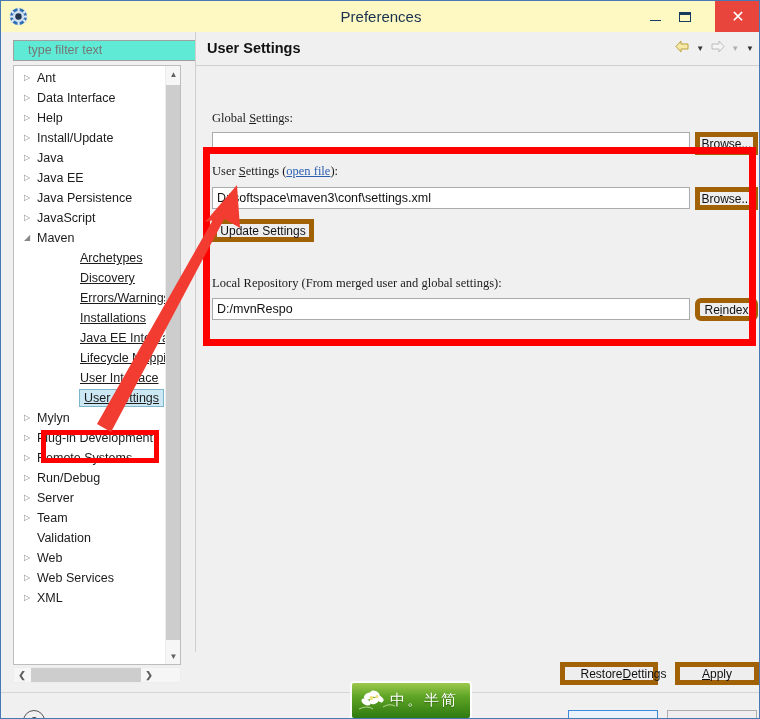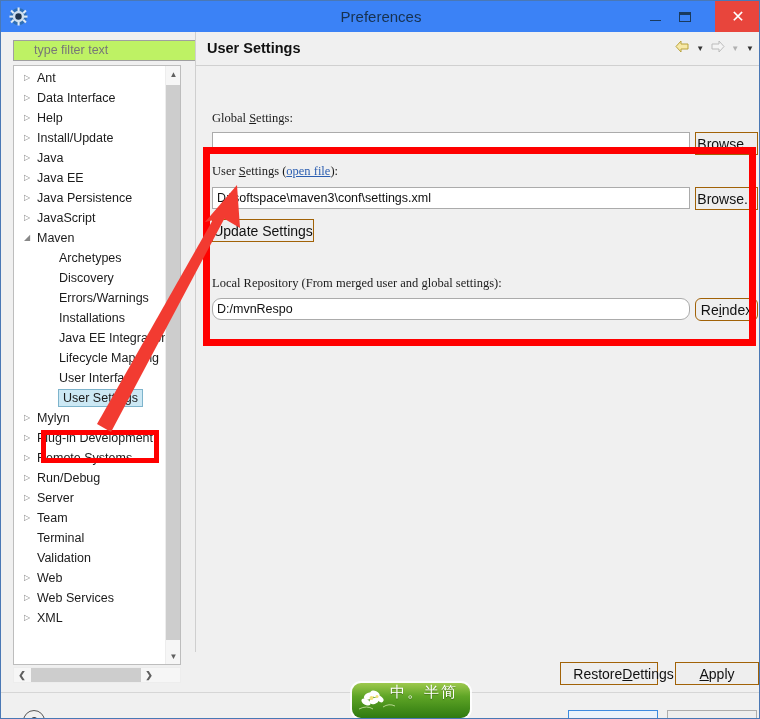--- a/index.html
+++ b/index.html
@@ -17,21 +17,21 @@
     width: 760px; height: 719px;
     background: #f0f0f0;
     border: 1px solid #4a78b5;
     overflow: hidden;
   }
 
   
   #titlebar {
     position: absolute; left: 0; top: 0;
     width: 760px; height: 31px;
-    background: #3b82f6;
+    background: #fef9c3;
     display: flex; align-items: center;
   }
   #app-icon {
     width: 26px; height: 26px; margin-left: 4px;
     display: flex; align-items: center; justify-content: center;
   }
   #title-text {
     position: absolute; left: 0; right: 0; top: 0;
     height: 31px; line-height: 31px;
     text-align: center;
@@ -56,23 +56,23 @@
     position: absolute; left: 0; top: 31px;
     width: 758px; height: 686px;
     background: #f0f0f0;
   }
 
   
   #filter-input {
     position: absolute; left: 12px; top: 8px;
     width: 195px; height: 21px;
     border: 1px solid #a0a0a0;
-    background: #bef264;
+    background: #5eead4;
     font-size: 12.5px; color: #777;
-    padding: 0 20px; line-height: 19px;
+    padding: 0 14px; line-height: 19px;
     font-family: "Liberation Sans", sans-serif;
   }
   #tree-panel {
     position: absolute; left: 12px; top: 33px;
     width: 168px; height: 600px;
     background: #fff;
     border: 1px solid #bdbdbd;
     overflow: hidden;
   }
   #tree-list {
@@ -85,21 +85,21 @@
     display: flex; align-items: center;
     font-size: 12.5px; color: #1b1b1b;
     padding-left: 10px;
     white-space: nowrap;
   }
   .tree-item .arrow {
     width: 13px; flex: 0 0 13px;
     font-size: 8px; color: #888;
     line-height: 20px;
   }
-  .tree-item.child { padding-left: 45px; }
+  .tree-item.child { padding-left: 66px; text-decoration: underline; }
   .tree-item.selected .label {
     background: #cce8f4;
     border: 1px solid #7eb4cc;
     padding: 0 4px;
     margin-left: -1px;
     line-height: 16px;
     display: inline-block;
   }
 
   
@@ -176,39 +176,39 @@
     background: #fff;
     border: 1px solid #ababab;
     font-size: 12.5px; color: #111;
     padding: 0 4px; line-height: 20px;
     white-space: nowrap; overflow: hidden;
   }
   .btn {
     position: absolute;
     height: 23px;
     background: #eeeeee;
-    border: 1px solid #a16207;
-    font-size: 14px; color: #111;
+    border: 5px solid #a16207;
+    font-size: 12px; color: #111;
     display: flex; align-items: center; justify-content: center;
     white-space: nowrap;
   }
   .btn u { text-decoration: underline; }
 
   
   #lbl-global   { left: 211px; top: 79px; }
   #fld-global   { left: 211px; top: 100px; width: 478px; }
   #btn-browse-1 { left: 694px; top: 100px; width: 63px; }
 
   #lbl-user     { left: 211px; top: 132px; }
   #fld-user     { left: 211px; top: 155px; width: 478px; }
   #btn-browse-2 { left: 694px; top: 155px; width: 63px; }
   #btn-update   { left: 211px; top: 187px; width: 102px; }
 
   #lbl-local    { left: 211px; top: 244px; }
-  #fld-local    { left: 211px; top: 266px; width: 478px; border-radius: 9px; }
+  #fld-local    { left: 211px; top: 266px; width: 478px; }
   #btn-reindex  { left: 694px; top: 266px; width: 63px; border-radius: 6px; }
 
   
   #red-box {
     position: absolute; left: 202px; top: 115px;
     width: 553px; height: 199px;
     border: 7px solid #ff0000;
     pointer-events: none;
   }
   #red-sel-box {
@@ -250,24 +250,24 @@
     width: 90px; height: 25px;
     background: #eeeeee; border: 1px solid #adadad;
     font-size: 12.5px; color: #111;
     display: flex; align-items: center; justify-content: center;
   }
 
   
   #watermark {
     position: absolute; left: 351px; top: 651px;
     width: 118px; height: 35px;
-    border-radius: 9px;
+    border-radius: 2px;
     background: linear-gradient(180deg, #9ec94e 0%, #5fa526 38%, #2f7a10 100%);
     box-shadow: 0 0 0 2px rgba(255,255,255,0.85);
-    display: flex; align-items: flex-start;
+    display: flex; align-items: center;
     overflow: hidden;
   }
   #watermark .wm-text {
     font-family: "DejaVu Sans", sans-serif;
     font-size: 15px; color: #ffffff;
     letter-spacing: 2px;
     margin-left: 38px;
     text-shadow: 0 1px 1px rgba(0,0,0,0.35);
   }
   #watermark .wm-flower {
@@ -391,24 +391,20 @@
             <span class="arrow">▷</span>
             <span class="label">Run/Debug</span>
           </div>
           <div class="tree-item">
             <span class="arrow">▷</span>
             <span class="label">Server</span>
           </div>
           <div class="tree-item">
             <span class="arrow">▷</span>
             <span class="label">Team</span>
-          </div>
-          <div class="tree-item">
-            <span class="arrow"></span>
-            <span class="label">Terminal</span>
           </div>
           <div class="tree-item">
             <span class="arrow"></span>
             <span class="label">Validation</span>
           </div>
           <div class="tree-item">
             <span class="arrow">▷</span>
             <span class="label">Web</span>
           </div>
           <div class="tree-item">

